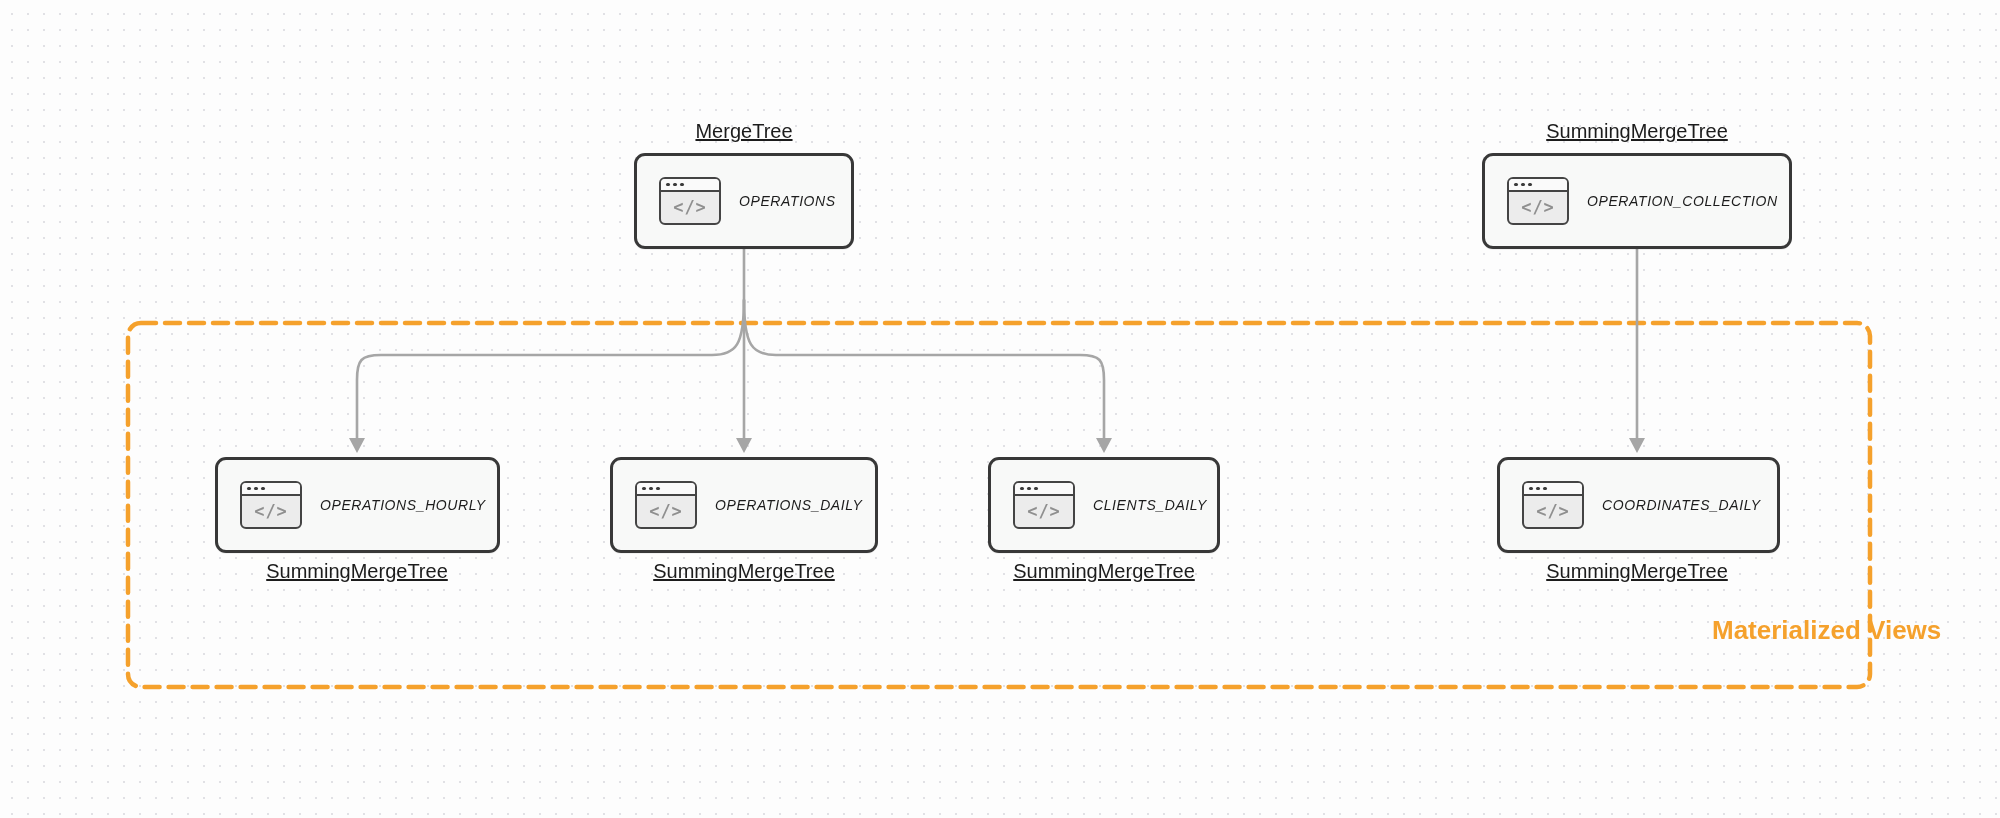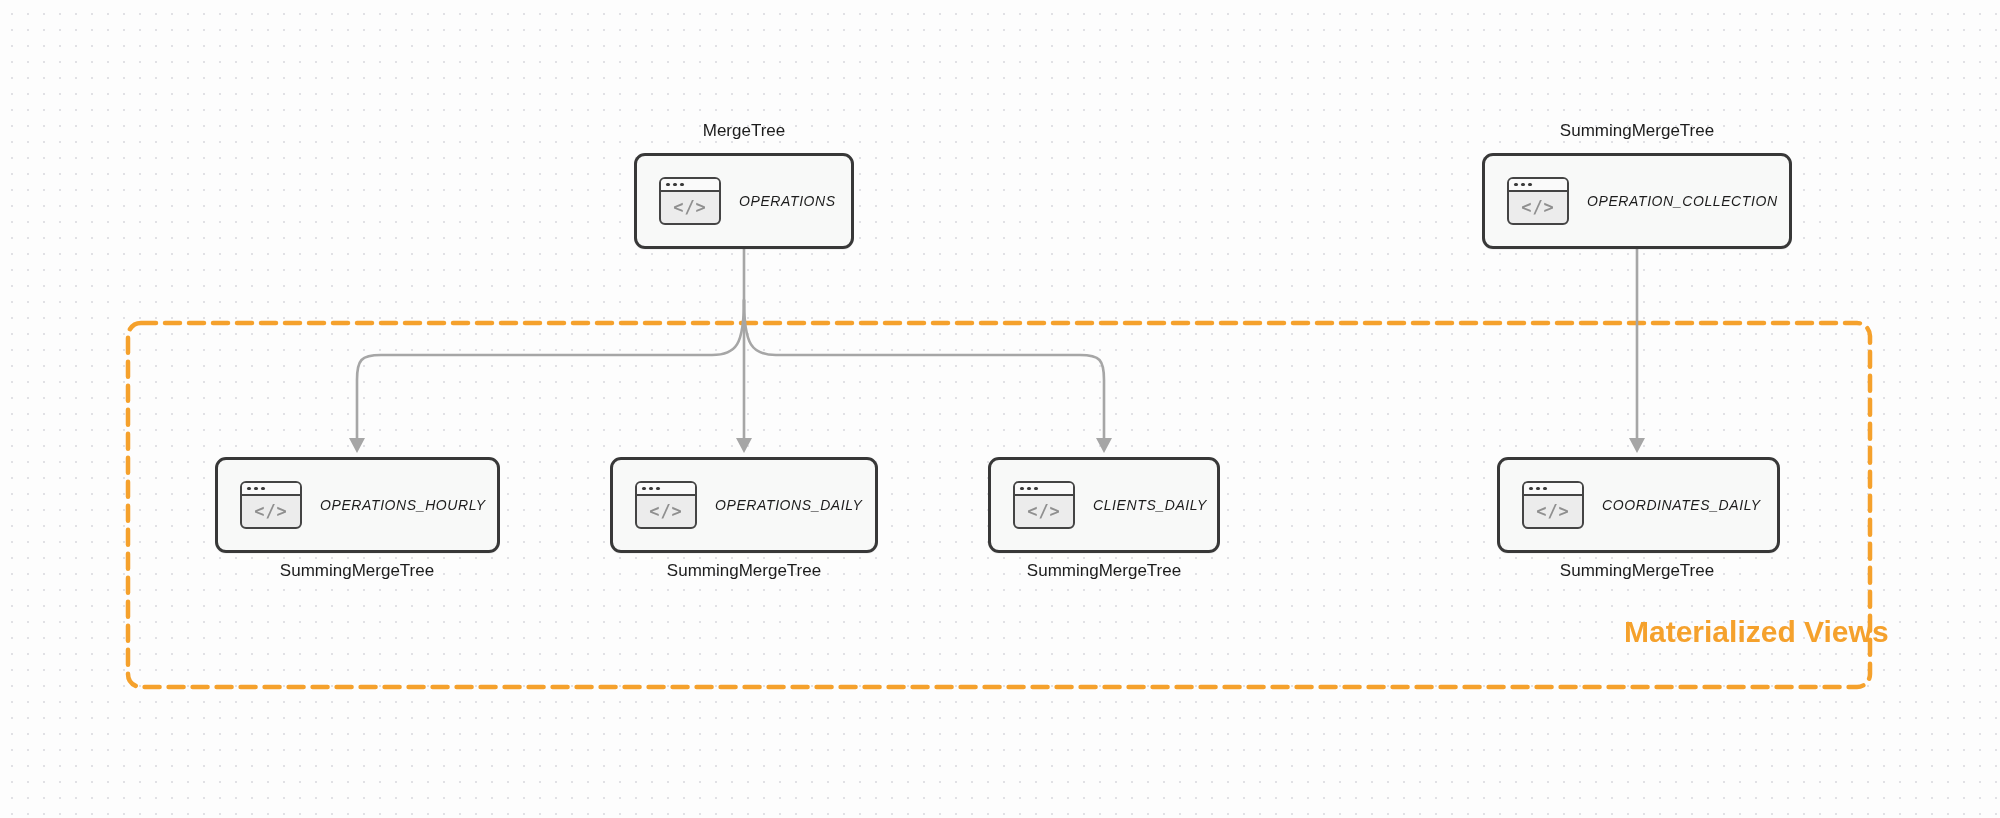--- a/index.html
+++ b/index.html
@@ -39,43 +39,43 @@
     font-style:italic;
     font-size:14px;
     letter-spacing:0.6px;
     color:var(--text-dark);
     margin-left:18px;
     white-space:nowrap;
     font-weight:500;
   }
   .engine-label{
     position:absolute;height:22px;line-height:22px;
-    text-align:center;font-size:17px;color:var(--text-dark);
-    white-space:nowrap;transform:translateX(-50%);
+    text-align:center;font-size:20px;color:var(--text-dark);
+    white-space:nowrap;transform:translateX(-50%);text-decoration:underline;
   }
   .browser-icon{
     width:62px;height:48px;flex:0 0 62px;
     border:2.5px solid var(--icon-stroke);
     border-radius:6px;background:#ececec;overflow:hidden;
   }
   .browser-icon .bar{
     height:13px;background:#fafafa;
     border-bottom:2px solid var(--icon-stroke);
     display:flex;align-items:center;gap:3.5px;padding-left:5px;
   }
   .browser-icon .dot{width:3.5px;height:3.5px;border-radius:50%;background:#3a3a3a}
   .browser-icon .glyph{
     display:block;text-align:center;
     font-family:"DejaVu Sans Mono", monospace;
     font-size:17px;font-weight:bold;color:var(--icon-glyph);
     letter-spacing:1px;line-height:30px;
   }
   .group-label{
-    position:absolute;left:1624px;top:615px;width:210px;
-    font-size:30px;font-weight:600;color:var(--accent-orange);
+    position:absolute;left:1712px;top:615px;width:210px;
+    font-size:26px;font-weight:600;color:var(--accent-orange);
     text-align:center;white-space:nowrap;
   }
 </style>
 </head>
 <body>
 
 <svg class="layer connectors" width="2000" height="818" viewBox="0 0 2000 818" xmlns="http://www.w3.org/2000/svg">
 
   <rect x="128" y="323" width="1742" height="364" rx="13" fill="none" style="stroke:var(--accent-orange)" stroke-width="4.5" stroke-dasharray="15 9" stroke-linecap="round"></rect>
 

